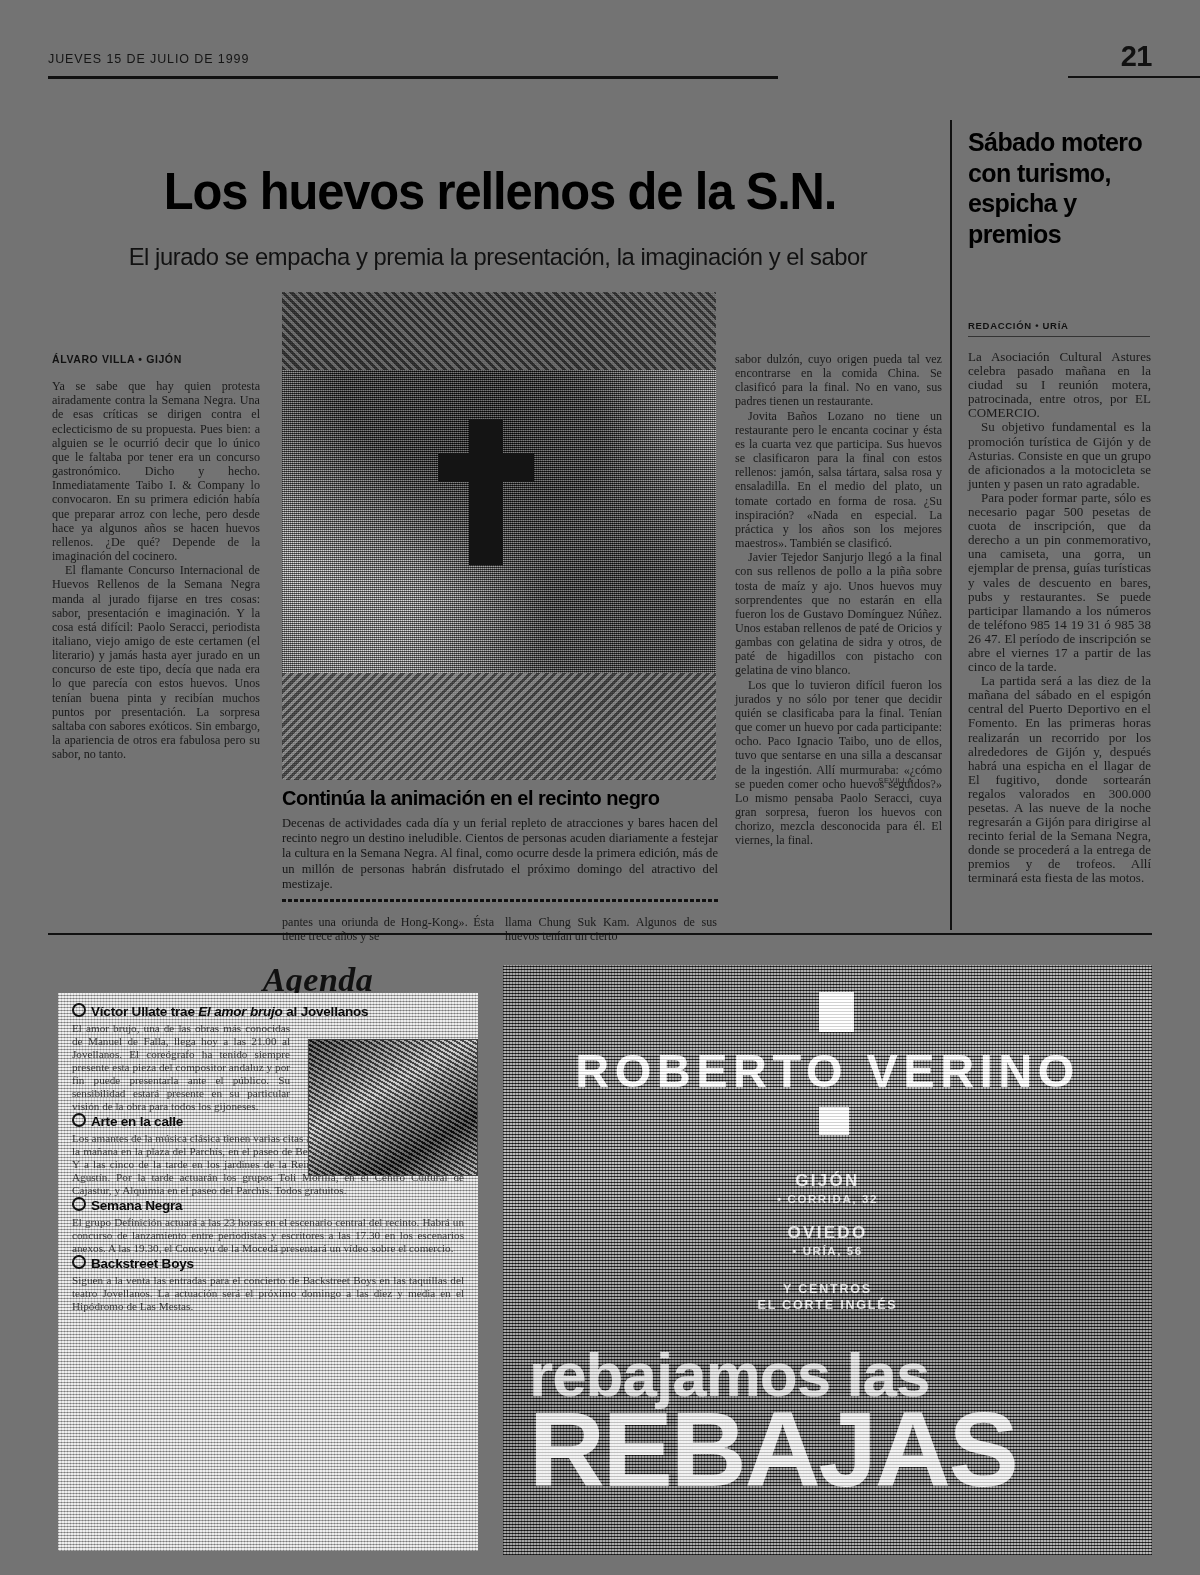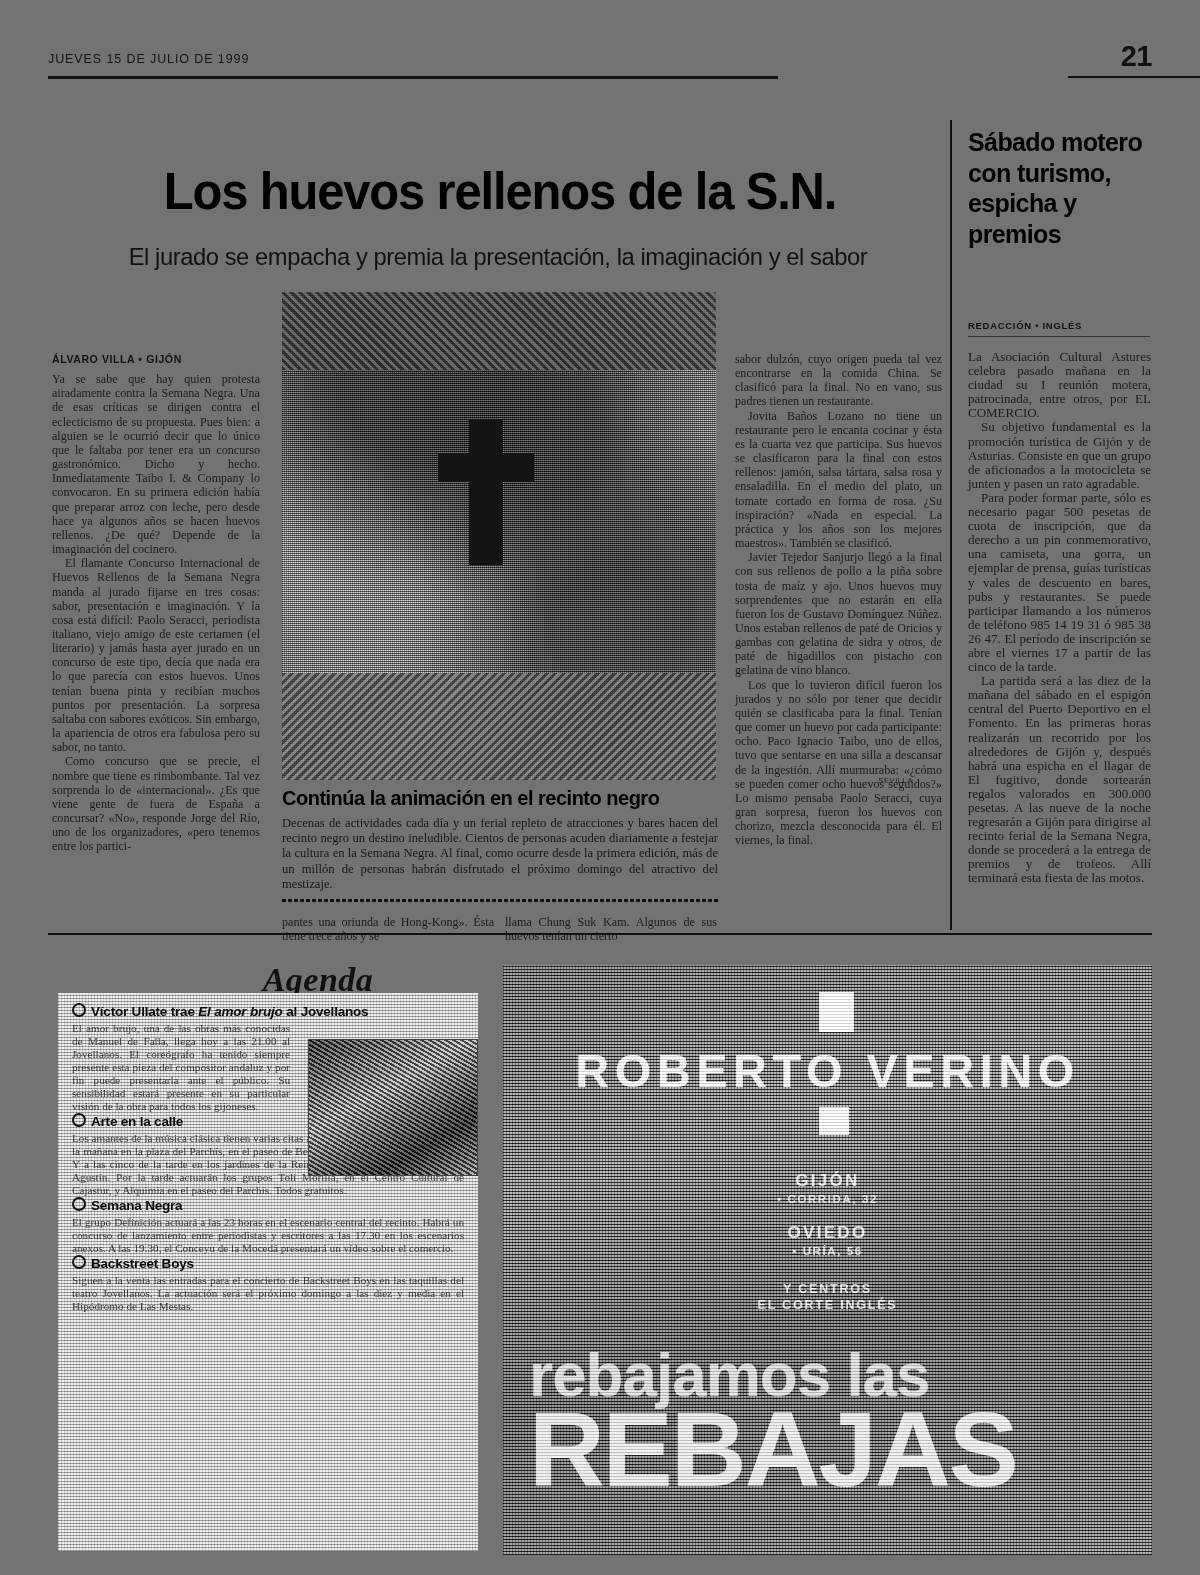--- a/index.html
+++ b/index.html
@@ -31,21 +31,21 @@
   .subhead{position:absolute;left:52px;top:222px;width:892px;
     font-family:"Liberation Sans",sans-serif;font-weight:400;
     font-size:24.5px;line-height:30px;letter-spacing:-0.45px;color:#111;text-align:center;
     transform:scaleX(.97);transform-origin:center top;}
 
   
   .vrule-main{position:absolute;left:950px;top:120px;width:2px;height:810px;background:#111;}
 
   
   .byline{font-family:"Liberation Sans",sans-serif;font-weight:bold;font-size:10.5px;
-    letter-spacing:.6px;color:#111;margin-bottom:6px;}
+    letter-spacing:.6px;color:#111;margin-bottom:13px;}
   .col{position:absolute;font-family:"Liberation Serif",serif;
     font-size:12.1px;line-height:14.15px;text-align:justify;color:#1a1a1a;
     hyphens:auto;-webkit-hyphens:auto;}
   .col p{margin:0;text-indent:13px;}
   .col p.first{text-indent:0;}
 
   #col1{left:52px;top:352px;width:208px;}
   #col2{left:282px;top:915px;width:212px;}
   #col2b{left:505px;top:915px;width:212px;}
   #col3{left:735px;top:352px;width:207px;}
@@ -190,21 +190,20 @@
   <div class="photocredit">SEVILLA</div>
   <div class="caption-head">Continúa la animación en el recinto negro</div>
   <div class="caption-body">Decenas de actividades cada día y un ferial repleto de atracciones y bares hacen del recinto negro un destino ineludible. Cientos de personas acuden diariamente a festejar la cultura en la Semana Negra. Al final, como ocurre desde la primera edición, más de un millón de personas habrán disfrutado el próximo domingo del atractivo del mestizaje.</div>
   <div class="caption-rule"></div>
 
   <div class="col" id="col1">
     <div class="byline">ÁLVARO VILLA • GIJÓN</div>
     <div>
         <p class="first">Ya se sabe que hay quien protesta airadamente contra la Semana Negra. Una de esas críticas se dirigen contra el eclecticismo de su propuesta. Pues bien: a alguien se le ocurrió decir que lo único que le faltaba por tener era un concurso gastronómico. Dicho y hecho. Inmediatamente Taibo I. &amp; Company lo convocaron. En su primera edición había que preparar arroz con leche, pero desde hace ya algunos años se hacen huevos rellenos. ¿De qué? Depende de la imaginación del cocinero.</p>
         <p>El flamante Concurso Internacional de Huevos Rellenos de la Semana Negra manda al jurado fijarse en tres cosas: sabor, presentación e imaginación. Y la cosa está difícil: Paolo Seracci, periodista italiano, viejo amigo de este certamen (el literario) y jamás hasta ayer jurado en un concurso de este tipo, decía que nada era lo que parecía con estos huevos. Unos tenían buena pinta y recibían muchos puntos por presentación. La sorpresa saltaba con sabores exóticos. Sin embargo, la apariencia de otros era fabulosa pero su sabor, no tanto.</p>
-        <p>Como concurso que se precie, el nombre que tiene es rimbombante. Tal vez sorprenda lo de «internacional». ¿Es que viene gente de fuera de España a concursar? «No», responde Jorge del Río, uno de los organizadores, «pero tenemos entre los partici-</p>
       </div>
   </div>
 
   <div class="col" id="col2">
     <div>
         <p class="first">pantes una oriunda de Hong-Kong». Ésta tiene trece años y se</p>
       </div>
   </div>
 
   <div class="col" id="col2b">
@@ -216,21 +215,21 @@
   <div class="col" id="col3">
     <div>
         <p class="first">sabor dulzón, cuyo origen pueda tal vez encontrarse en la comida China. Se clasificó para la final. No en vano, sus padres tienen un restaurante.</p>
         <p>Jovita Baños Lozano no tiene un restaurante pero le encanta cocinar y ésta es la cuarta vez que participa. Sus huevos se clasificaron para la final con estos rellenos: jamón, salsa tártara, salsa rosa y ensaladilla. En el medio del plato, un tomate cortado en forma de rosa. ¿Su inspiración? «Nada en especial. La práctica y los años son los mejores maestros». También se clasificó.</p>
         <p>Javier Tejedor Sanjurjo llegó a la final con sus rellenos de pollo a la piña sobre tosta de maíz y ajo. Unos huevos muy sorprendentes que no estarán en ella fueron los de Gustavo Domínguez Núñez. Unos estaban rellenos de paté de Oricios y gambas con gelatina de sidra y otros, de paté de higadillos con pistacho con gelatina de vino blanco.</p>
         <p>Los que lo tuvieron difícil fueron los jurados y no sólo por tener que decidir quién se clasificaba para la final. Tenían que comer un huevo por cada participante: ocho. Paco Ignacio Taibo, uno de ellos, tuvo que sentarse en una silla a descansar de la ingestión. Allí murmuraba: «¿cómo se pueden comer ocho huevos seguidos?» Lo mismo pensaba Paolo Seracci, cuya gran sorpresa, fueron los huevos con chorizo, mezcla desconocida para él. El viernes, la final.</p>
       </div>
   </div>
 
   <div class="rail-head">Sábado motero con turismo, espicha y premios</div>
-  <div class="rail-byline">REDACCIÓN • INGLÉS</div>
+  <div class="rail-byline">REDACCIÓN • URÍA</div>
   <div class="rail-rule"></div>
   <div id="rail-body">
       <p class="first">La Asociación Cultural Astures celebra pasado mañana en la ciudad su I reunión motera, patrocinada, entre otros, por EL COMERCIO.</p>
       <p>Su objetivo fundamental es la promoción turística de Gijón y de Asturias. Consiste en que un grupo de aficionados a la motocicleta se junten y pasen un rato agradable.</p>
       <p>Para poder formar parte, sólo es necesario pagar 500 pesetas de cuota de inscripción, que da derecho a un pin conmemorativo, una camiseta, una gorra, un ejemplar de prensa, guías turísticas y vales de descuento en bares, pubs y restaurantes. Se puede participar llamando a los números de teléfono 985 14 19 31 ó 985 38 26 47. El período de inscripción se abre el viernes 17 a partir de las cinco de la tarde.</p>
       <p>La partida será a las diez de la mañana del sábado en el espigón central del Puerto Deportivo en el Fomento. En las primeras horas realizarán un recorrido por los alrededores de Gijón y, después habrá una espicha en el llagar de El fugitivo, donde sortearán regalos valorados en 300.000 pesetas. A las nueve de la noche regresarán a Gijón para dirigirse al recinto ferial de la Semana Negra, donde se procederá a la entrega de premios y de trofeos. Allí terminará esta fiesta de las motos.</p>
     </div>
 
   <div class="hrule-bottom"></div>
 

